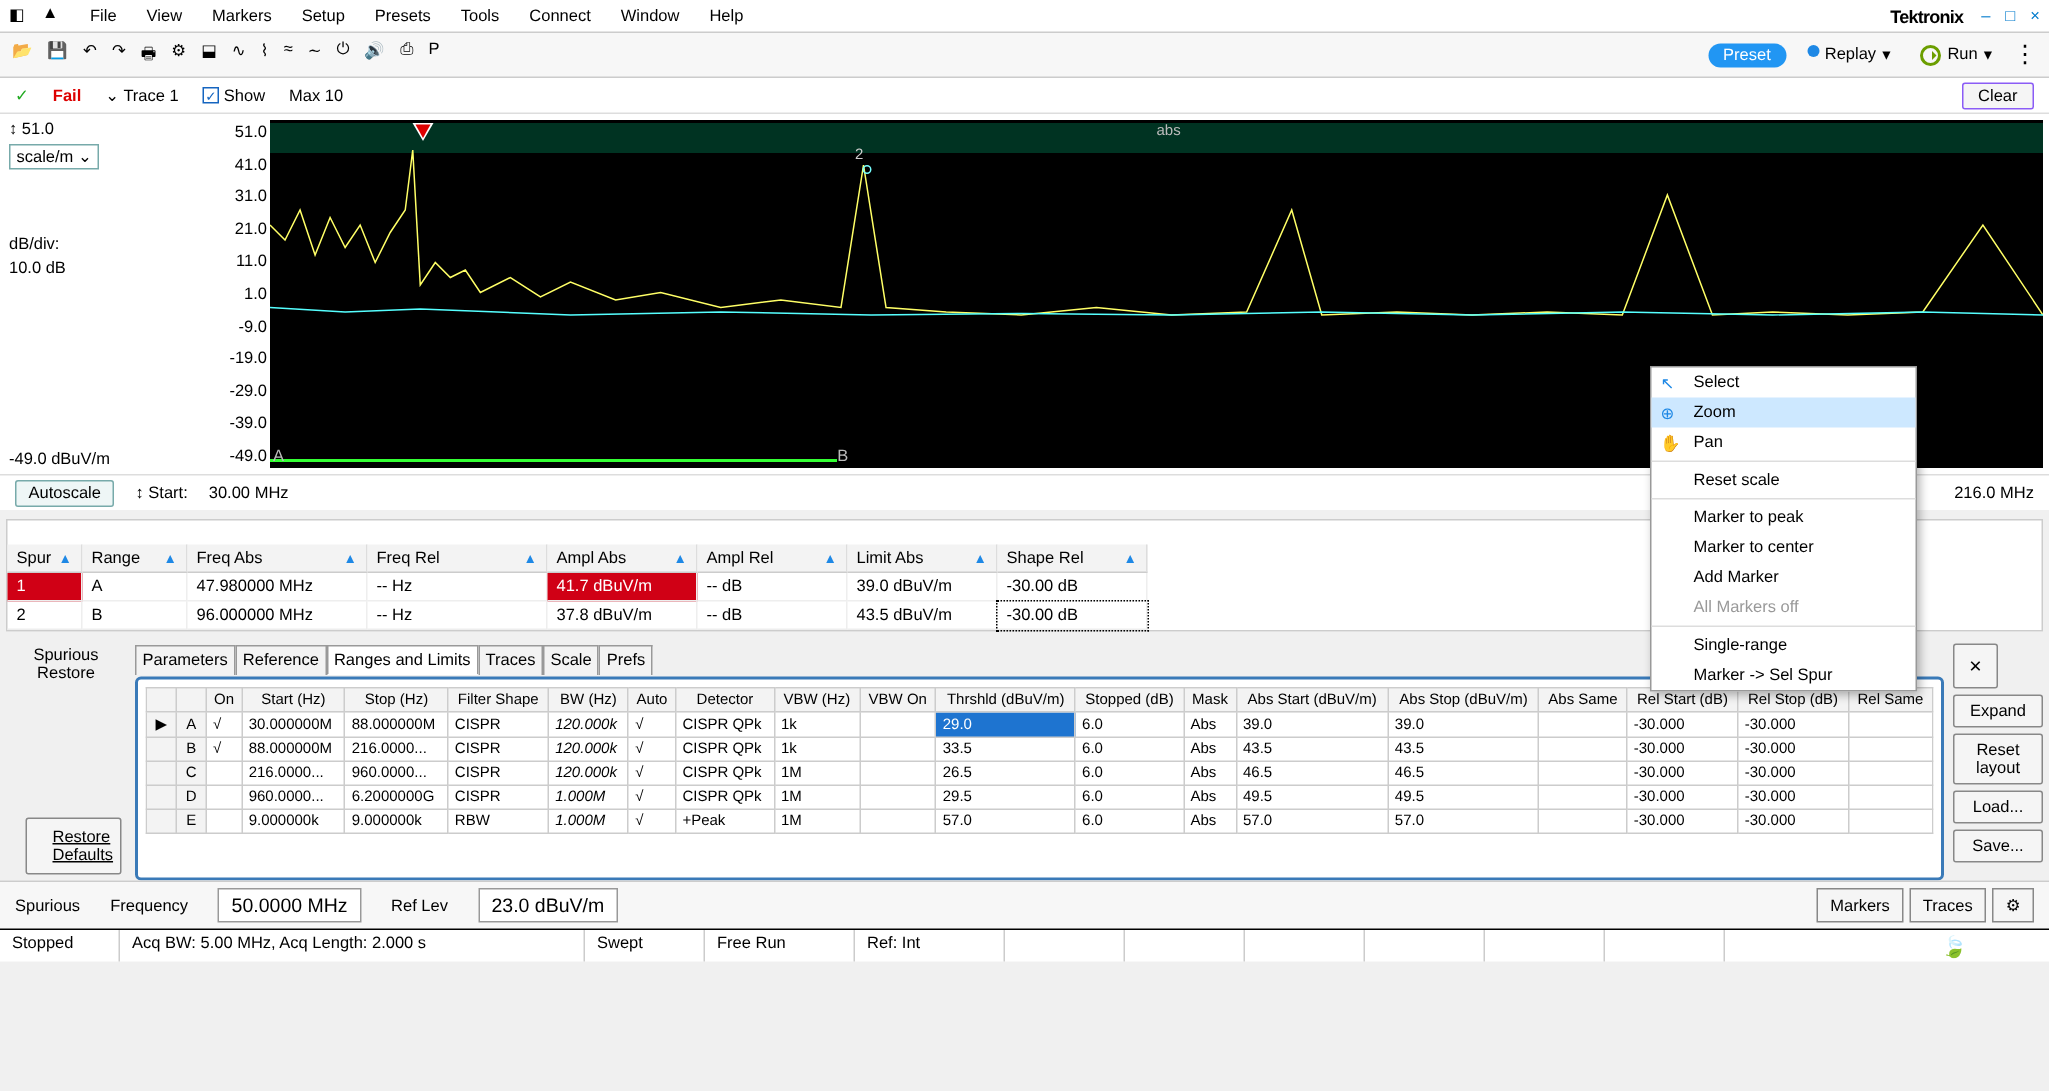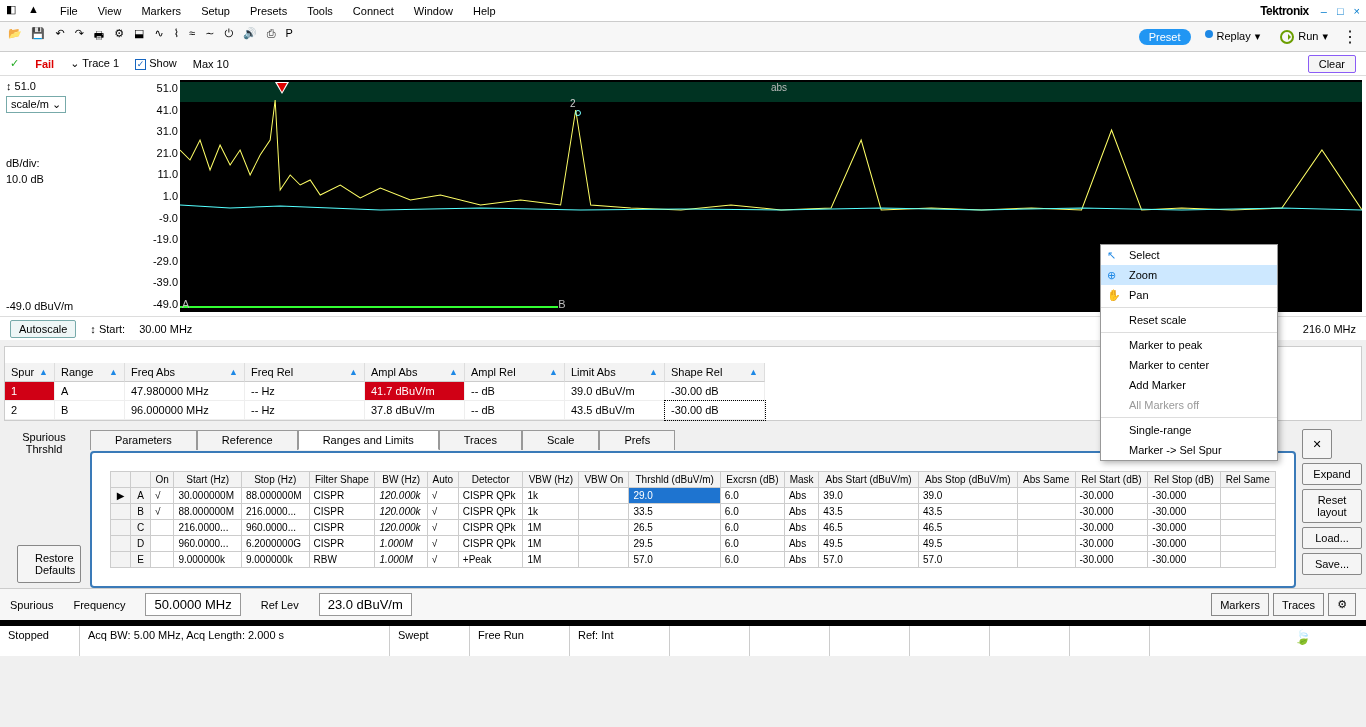--- a/index.html
+++ b/index.html
@@ -49,41 +49,41 @@
 .spur-table { margin: 6px 4px 0 4px; background: #fff; border: 1px solid #ccc; }
 .spur-table .hdr, .spur-table .row { display: grid; grid-template-columns: 50px 70px 120px 120px 100px 100px 100px 100px; }
 .spur-table .hdr > div { background: #f3f3f3; border-right: 1px solid #ddd; border-bottom: 1px solid #ccc; padding: 3px 6px; display: flex; align-items: center; justify-content: space-between; margin-top: 16px; }
 .spur-table .row > div { border-right: 1px solid #eee; border-bottom: 1px solid #eee; padding: 3px 6px; }
 .spur-table .row.sel .c1 { background: #d00015; color: #fff; }
 .spur-table .row.sel .c5 { background: #d00015; color: #fff; }
 .sort-arr { color: #1e88e5; font-size: 9px; }
 .settings-area { display: flex; margin: 8px 4px 0 4px; gap: 6px; }
 .settings-left { width: 80px; text-align: center; padding-top: 2px; }
 .settings-main { flex: 1; display: flex; gap: 6px; }
-.settings-panel { flex: 1; border: 2px solid #3a7ab8; border-radius: 4px; background: #fff; padding: 18px; display: flex; flex-direction: column; }
+.settings-panel { flex: 1; border: 2px solid #3a7ab8; border-radius: 4px; background: #fff; padding: 5px; display: flex; flex-direction: column; }
 .tabs { display: flex; gap: 0; margin-bottom: 2px; }
-.tabs .tab { border: 1px solid #999; border-bottom: none; padding: 3px 24px; background: #f3f3f3; position: relative; top: 1px; }
+.tabs .tab { border: 1px solid #999; border-bottom: none; padding: 3px 4px; background: #f3f3f3; position: relative; top: 1px; }
 .tabs .tab.active { background: #fff; border-bottom: 1px solid #fff; z-index: 1; }
 .ranges-grid { flex: 1; overflow: hidden; }
 .ranges-grid table { border-collapse: collapse; width: 100%; }
 .ranges-grid th, .ranges-grid td { border: 1px solid #ccc; padding: 2px 4px; font-size: 10px; text-align: left; white-space: nowrap; }
 .ranges-grid th { background: #f3f3f3; font-weight: normal; text-align: center; }
 .ranges-grid .sel-cell { background: #1e74d0; color: #fff; }
 .ranges-grid .ital { font-style: italic; }
 .ranges-grid .row-hdr { background: #f3f3f3; text-align: center; width: 20px; }
 .side-buttons { width: 60px; display: flex; flex-direction: column; gap: 4px; }
 .side-buttons button, .close-x, .restore-btn { border: 1px solid #888; background: #f5f5f5; padding: 4px 2px; border-radius: 2px; font-size: 11px; }
 .close-x { width: 30px; height: 30px; font-size: 18px; display: flex; align-items: center; justify-content: center; }
-.restore-btn { width: 64px; margin-top: auto; align-self: flex-start; padding: 6px 17px; margin-left: 10px; margin-bottom: 4px; }
+.restore-btn { width: 64px; margin-top: auto; align-self: flex-start; padding: 6px 17px; margin-left: 10px; margin-bottom: 4px; text-decoration: underline; }
 .bottom-wrap { display: flex; flex-direction: column; flex: 1; }
 .bottom-row1 { display: flex; align-items: center; height: 32px; padding: 0 10px; gap: 20px; border-top: 1px solid #ccc; background: #f7f7f7; }
 .bottom-row1 .valbox { border: 1px solid #999; background: #fff; padding: 3px 8px; font-size: 13px; }
 .bottom-row1 .right { margin-left: auto; display: flex; gap: 4px; }
 .bottom-row1 .right button { border: 1px solid #888; background: #f5f5f5; padding: 4px 8px; }
-.statusbar { display: flex; height: 36px; border-top: 6px solid #000000; background: #fff; }
+.statusbar { display: flex; height: 22px; border-top: 1px solid #000000; background: #fff; }
 .statusbar > div { border-right: 1px solid #ccc; padding: 3px 8px; min-width: 80px; }
 .statusbar .leaf { margin-left: auto; border: none; color: #3a3; font-size: 14px; }
 .icon { width: 16px; height: 16px; display: inline-block; }
 </style>
 </head>
 <body>
 
 <div class="menubar">
   <div class="app-icons">
     <span class="icon">◧</span>
@@ -265,21 +265,21 @@
       <div>37.8 dBuV/m</div>
       <div>-- dB</div>
       <div>43.5 dBuV/m</div>
       <div style="outline:1px dotted #000">-30.00 dB</div>
   </div>
 </div>
 
 <div class="bottom-wrap">
 <div class="settings-area">
   <div class="settings-left">
-    <div>Spurious Thrshld</div>
+    <div>Spurious Restore</div>
     <button class="restore-btn" style="margin-top:90px">Restore Defaults</button>
   </div>
   <div class="settings-main">
     <div style="flex:1;display:flex;flex-direction:column">
       <div class="tabs">
         <div class="tab">Parameters</div>
         <div class="tab">Reference</div>
         <div class="tab active">Ranges and Limits</div>
         <div class="tab">Traces</div>
         <div class="tab">Scale</div>
@@ -295,21 +295,21 @@
                     <th>On</th>
                     <th>Start (Hz)</th>
                     <th>Stop (Hz)</th>
                     <th>Filter Shape</th>
                     <th>BW (Hz)</th>
                     <th>Auto</th>
                     <th>Detector</th>
                     <th>VBW (Hz)</th>
                     <th>VBW On</th>
                     <th>Thrshld (dBuV/m)</th>
-                    <th>Excrsn (dB)</th>
+                    <th>Stopped (dB)</th>
                     <th>Mask</th>
                     <th>Abs Start (dBuV/m)</th>
                     <th>Abs Stop (dBuV/m)</th>
                     <th>Abs Same</th>
                     <th>Rel Start (dB)</th>
                     <th>Rel Stop (dB)</th>
                     <th>Rel Same</th>
                   </tr>
                 </tbody>
                 <tbody>

